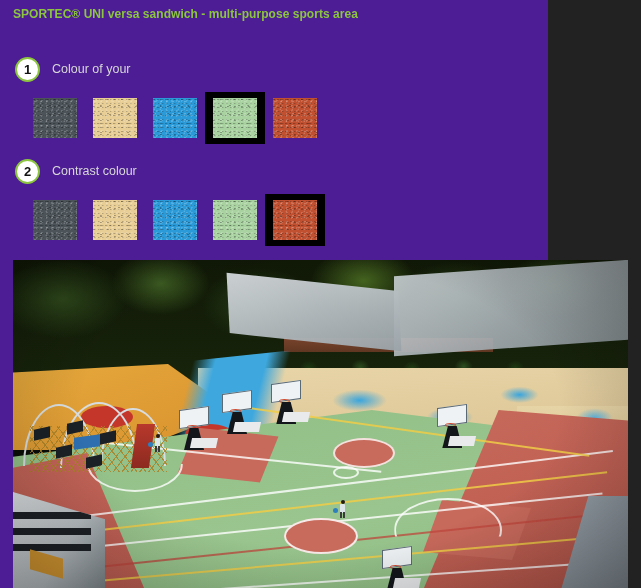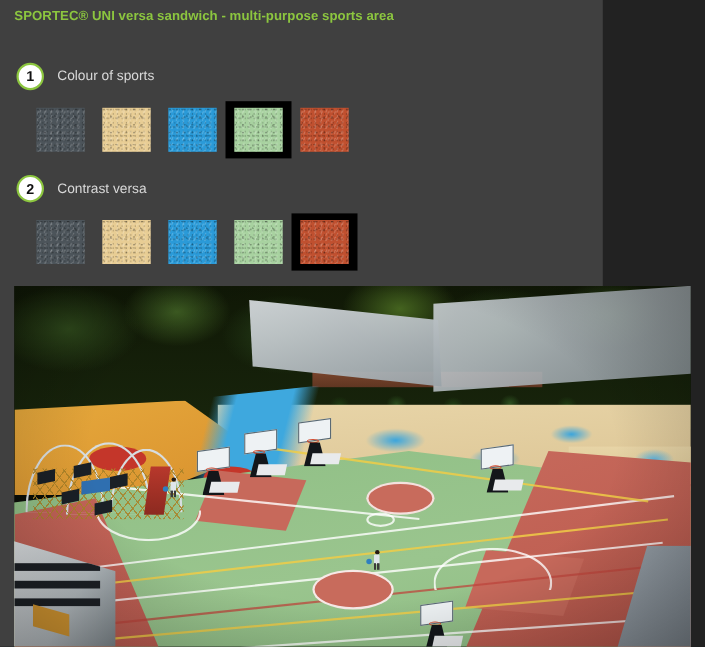--- a/index.html
+++ b/index.html
@@ -9,21 +9,21 @@
     height: 588px;
     overflow: hidden;
     background: #222222;
     font-family: "Liberation Sans", sans-serif;
   }
 
   #app {
     position: relative;
     width: 548px;
     height: 588px;
-    background: #404040;
+    background: #4c1d95;
   }
 
   
   .header {
     position: absolute;
     left: 13px;
     top: 7px;
     width: 560px;
   }
   .product-title {
@@ -398,21 +398,21 @@
 
 <div id="app">
 
   <div class="header">
     <div class="product-title">SPORTEC® UNI versa sandwich - multi-purpose sports area</div>
   </div>
 
   <div class="step-block" id="step-1">
     <div class="step-head">
       <div class="step-badge">1</div>
-      <div class="step-label">Colour of sports</div>
+      <div class="step-label">Colour of your</div>
     </div>
     <div class="swatch-row" id="row-1">
         <div class="swatch-cell">
           <div class="swatch" style="background: rgb(76, 84, 90);"></div>
         </div>
         <div class="swatch-cell">
           <div class="swatch" style="background: rgb(232, 205, 148);"></div>
         </div>
         <div class="swatch-cell">
           <div class="swatch" style="background: rgb(42, 154, 216);"></div>
@@ -422,21 +422,21 @@
         </div>
         <div class="swatch-cell">
           <div class="swatch" style="background: rgb(192, 80, 47);"></div>
         </div>
       </div>
   </div>
 
   <div class="step-block" id="step-2">
     <div class="step-head">
       <div class="step-badge">2</div>
-      <div class="step-label">Contrast versa</div>
+      <div class="step-label">Contrast colour</div>
     </div>
     <div class="swatch-row" id="row-2">
         <div class="swatch-cell">
           <div class="swatch" style="background: rgb(76, 84, 90);"></div>
         </div>
         <div class="swatch-cell">
           <div class="swatch" style="background: rgb(232, 205, 148);"></div>
         </div>
         <div class="swatch-cell">
           <div class="swatch" style="background: rgb(42, 154, 216);"></div>

